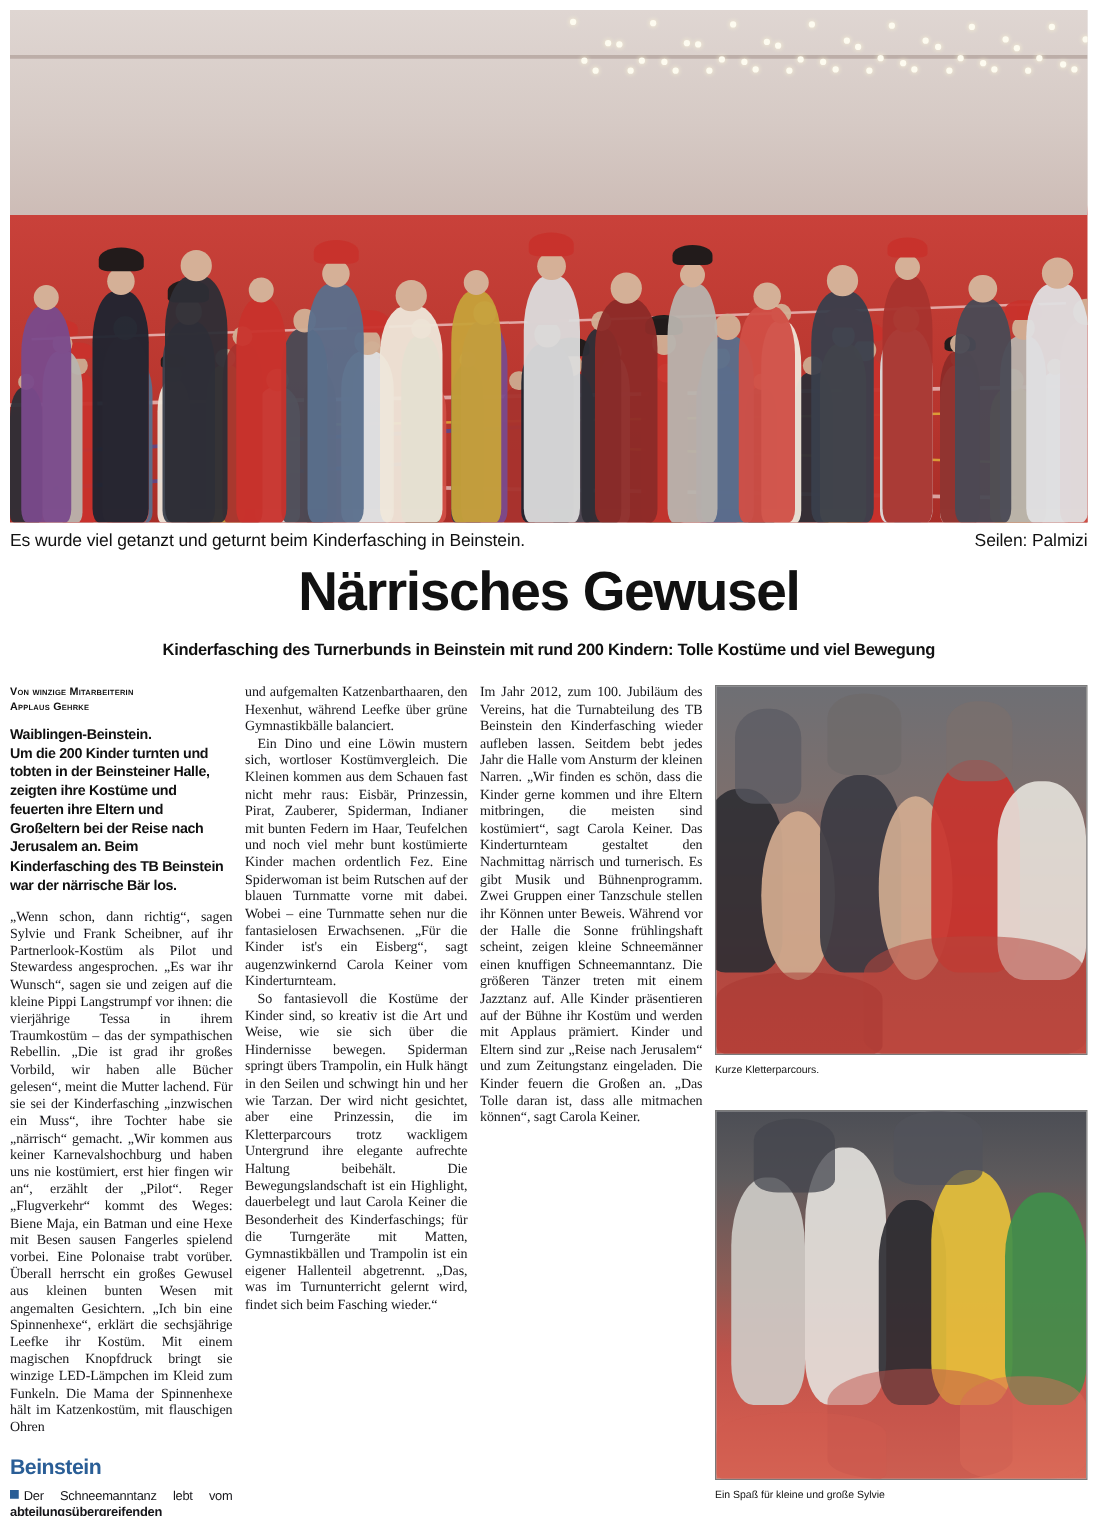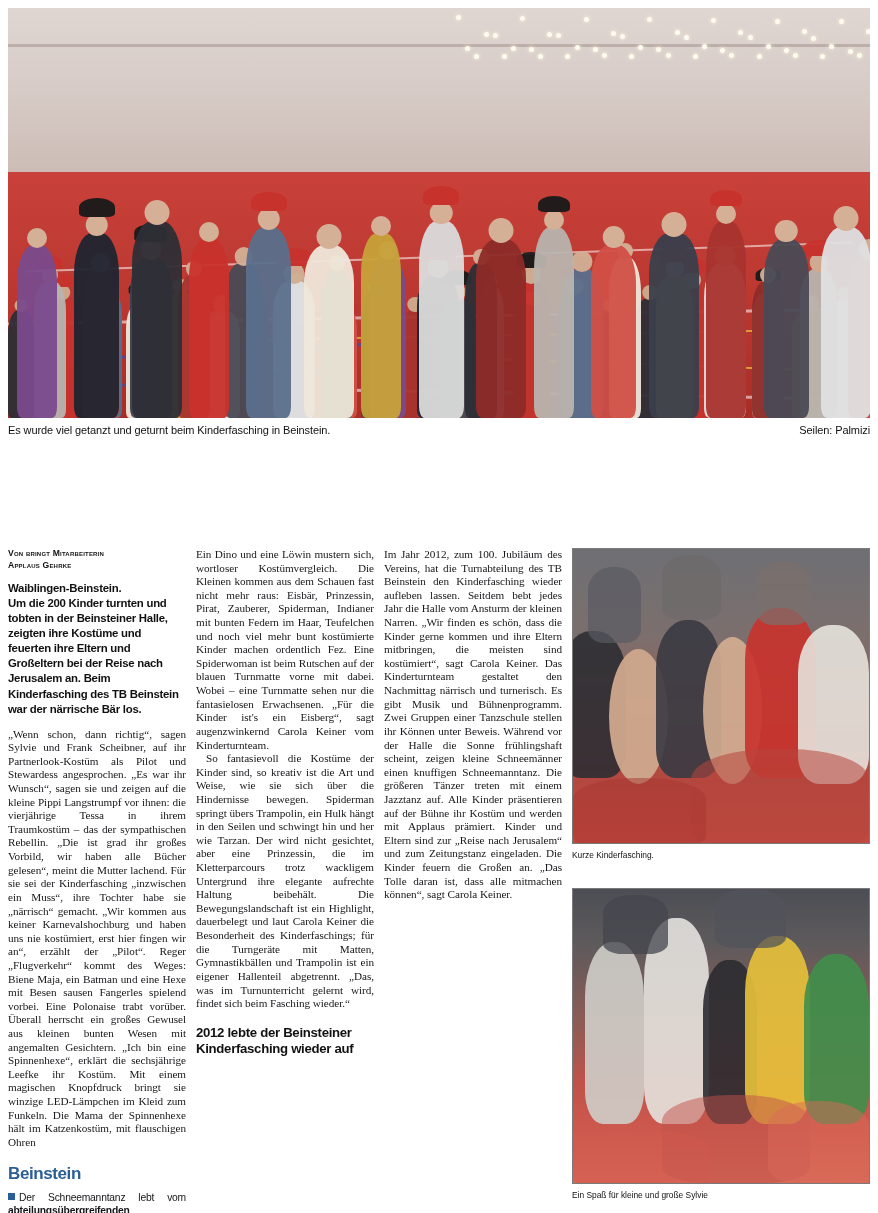--- a/index.html
+++ b/index.html
@@ -59,21 +59,21 @@
     position:absolute; left:50%; transform:translateX(-50%); top:-26px;
     width:30px; height:14px; border-radius:50% 50% 20% 20%;
   }
 
   .caption-row{
     position:absolute; left:8px; top:424px; width:862px;
     display:flex; justify-content:space-between; align-items:baseline;
   }
   .caption, .credit{
     font-family:"Liberation Sans", sans-serif;
-    font-size:11px; color:#111; letter-spacing:-0.1px;
+    font-size:14px; color:#111; letter-spacing:-0.1px;
   }
 
   
   .headline{
     position:absolute; left:0; top:452px; width:878px; text-align:center;
     font-family:"Liberation Sans", sans-serif;
     font-weight:bold; font-size:44px; letter-spacing:-1.1px; color:#111;
     line-height:1;
   }
   .subhead{
@@ -407,43 +407,44 @@
           </div>
         </div>
     </div>
   </div>
 
   <div class="caption-row">
     <div class="caption">Es wurde viel getanzt und geturnt beim Kinderfasching in Beinstein.</div>
     <div class="credit">Seilen: Palmizi</div>
   </div>
 
+  <div class="headline">Närrisches Gewusel</div>
+  <div class="subhead">Kinderfasching des Turnerbunds in Beinstein mit rund 200 Kindern: Tolle Kostüme und viel Bewegung</div>
 
   <div class="col col1">
     <div class="byline">
-      <div>Von bringt Mitarbeiterin</div>
+      <div>Von winzige Mitarbeiterin</div>
       <div>Applaus Gehrke</div>
     </div>
     <div class="lead">
       <span class="place">Waiblingen-Beinstein.</span>
       <span>Um die 200 Kinder turnten und tobten in der Beinsteiner Halle, zeigten ihre Kostüme und feuerten ihre Eltern und Großeltern bei der Reise nach Jerusalem an. Beim Kinderfasching des TB Beinstein war der närrische Bär los.</span>
     </div>
     <p class="body">„Wenn schon, dann richtig“, sagen Sylvie und Frank Scheibner, auf ihr Partnerlook-Kostüm als Pilot und Stewardess angesprochen. „Es war ihr Wunsch“, sagen sie und zeigen auf die kleine Pippi Langstrumpf vor ihnen: die vierjährige Tessa in ihrem Traumkostüm – das der sympathischen Rebellin. „Die ist grad ihr großes Vorbild, wir haben alle Bücher gelesen“, meint die Mutter lachend. Für sie sei der Kinderfasching „inzwischen ein Muss“, ihre Tochter habe sie „närrisch“ gemacht. „Wir kommen aus keiner Karnevalshochburg und haben uns nie kostümiert, erst hier fingen wir an“, erzählt der „Pilot“. Reger „Flugverkehr“ kommt des Weges: Biene Maja, ein Batman und eine Hexe mit Besen sausen Fangerles spielend vorbei. Eine Polonaise trabt vorüber. Überall herrscht ein großes Gewusel aus kleinen bunten Wesen mit angemalten Gesichtern. „Ich bin eine Spinnenhexe“, erklärt die sechsjährige Leefke ihr Kostüm. Mit einem magischen Knopfdruck bringt sie winzige LED-Lämpchen im Kleid zum Funkeln. Die Mama der Spinnenhexe hält im Katzenkostüm, mit flauschigen Ohren</p>
 
     <div class="ehrenamt">
       <h3>Beinstein</h3>
       <p><span class="bullet"></span><span>Der Schneemanntanz lebt vom </span><b>abteilungsübergreifenden Engagement.</b></p>
     </div>
   </div>
 
   <div class="col col2">
+    <p class="body">und aufgemalten Katzenbarthaaren, den Hexenhut, während Leefke über grüne Gymnastikbälle balanciert.</p>
     <p class="body">Ein Dino und eine Löwin mustern sich, wortloser Kostümvergleich. Die Kleinen kommen aus dem Schauen fast nicht mehr raus: Eisbär, Prinzessin, Pirat, Zauberer, Spiderman, Indianer mit bunten Federn im Haar, Teufelchen und noch viel mehr bunt kostümierte Kinder machen ordentlich Fez. Eine Spiderwoman ist beim Rutschen auf der blauen Turnmatte vorne mit dabei. Wobei – eine Turnmatte sehen nur die fantasielosen Erwachsenen. „Für die Kinder ist's ein Eisberg“, sagt augenzwinkernd Carola Keiner vom Kinderturnteam.</p>
     <p class="body">So fantasievoll die Kostüme der Kinder sind, so kreativ ist die Art und Weise, wie sie sich über die Hindernisse bewegen. Spiderman springt übers Trampolin, ein Hulk hängt in den Seilen und schwingt hin und her wie Tarzan. Der wird nicht gesichtet, aber eine Prinzessin, die im Kletterparcours trotz wackligem Untergrund ihre elegante aufrechte Haltung beibehält. Die Bewegungslandschaft ist ein Highlight, dauerbelegt und laut Carola Keiner die Besonderheit des Kinderfaschings; für die Turngeräte mit Matten, Gymnastikbällen und Trampolin ist ein eigener Hallenteil abgetrennt. „Das, was im Turnunterricht gelernt wird, findet sich beim Fasching wieder.“</p>
-    <div class="sub2">2012 lebte der Beinsteiner
-Kinderfasching wieder auf</div>
   </div>
 
   <div class="col col3">
     <p class="body">Im Jahr 2012, zum 100. Jubiläum des Vereins, hat die Turnabteilung des TB Beinstein den Kinderfasching wieder aufleben lassen. Seitdem bebt jedes Jahr die Halle vom Ansturm der kleinen Narren. „Wir finden es schön, dass die Kinder gerne kommen und ihre Eltern mitbringen, die meisten sind kostümiert“, sagt Carola Keiner. Das Kinderturnteam gestaltet den Nachmittag närrisch und turnerisch. Es gibt Musik und Bühnenprogramm. Zwei Gruppen einer Tanzschule stellen ihr Können unter Beweis. Während vor der Halle die Sonne frühlingshaft scheint, zeigen kleine Schneemänner einen knuffigen Schneemanntanz. Die größeren Tänzer treten mit einem Jazztanz auf. Alle Kinder präsentieren auf der Bühne ihr Kostüm und werden mit Applaus prämiert. Kinder und Eltern sind zur „Reise nach Jerusalem“ und zum Zeitungstanz eingeladen. Die Kinder feuern die Großen an. „Das Tolle daran ist, dass alle mitmachen können“, sagt Carola Keiner.</p>
   </div>
 
   <div class="photo2-wrap">
     <div class="ph ph2" id="ph2">
         <div class="blob" style="left: -4%; top: 28%; width: 22%; height: 50%; background: rgb(45, 45, 51); opacity: 0.9;"></div>
         <div class="dotblob" style="left: 12%; top: 34%; width: 20%; height: 46%; background: rgb(207, 169, 141); opacity: 0.95;"></div>
@@ -451,21 +452,21 @@
         <div class="dotblob" style="left: 44%; top: 30%; width: 20%; height: 50%; background: rgb(212, 174, 146); opacity: 0.9;"></div>
         <div class="blob" style="left: 58%; top: 20%; width: 24%; height: 58%; background: rgb(201, 50, 44); opacity: 0.9;"></div>
         <div class="blob" style="left: 76%; top: 26%; width: 24%; height: 54%; background: rgb(230, 226, 220); opacity: 0.9;"></div>
         <div class="blob" style="left: 5%; top: 6%; width: 18%; height: 26%; background: rgb(90, 90, 98); opacity: 0.7;"></div>
         <div class="blob" style="left: 30%; top: 2%; width: 20%; height: 22%; background: rgb(110, 106, 106); opacity: 0.7;"></div>
         <div class="blob" style="left: 62%; top: 4%; width: 18%; height: 22%; background: rgb(122, 111, 108); opacity: 0.7;"></div>
         <div class="blob" style="left: 40%; top: 68%; width: 60%; height: 34%; background: rgb(182, 69, 60); opacity: 0.55;"></div>
         <div class="blob" style="left: 0%; top: 78%; width: 45%; height: 24%; background: rgb(168, 53, 47); opacity: 0.5;"></div>
       </div>
   </div>
-  <div class="cap2">Kurze Kinderfasching.</div>
+  <div class="cap2">Kurze Kletterparcours.</div>
 
   <div class="photo3-wrap">
     <div class="ph ph3" id="ph3">
         <div class="blob" style="left: 4%; top: 18%; width: 20%; height: 62%; background: rgb(207, 205, 201); opacity: 0.9;"></div>
         <div class="blob" style="left: 24%; top: 10%; width: 22%; height: 70%; background: rgb(228, 226, 222); opacity: 0.9;"></div>
         <div class="blob" style="left: 44%; top: 24%; width: 18%; height: 56%; background: rgb(43, 43, 49); opacity: 0.9;"></div>
         <div class="blob" style="left: 58%; top: 16%; width: 22%; height: 64%; background: rgb(232, 194, 58); opacity: 0.9;"></div>
         <div class="blob" style="left: 78%; top: 22%; width: 22%; height: 58%; background: rgb(63, 143, 74); opacity: 0.9;"></div>
         <div class="blob" style="left: 10%; top: 2%; width: 22%; height: 20%; background: rgb(68, 70, 78); opacity: 0.75;"></div>
         <div class="blob" style="left: 48%; top: 0%; width: 24%; height: 20%; background: rgb(82, 83, 91); opacity: 0.75;"></div>

